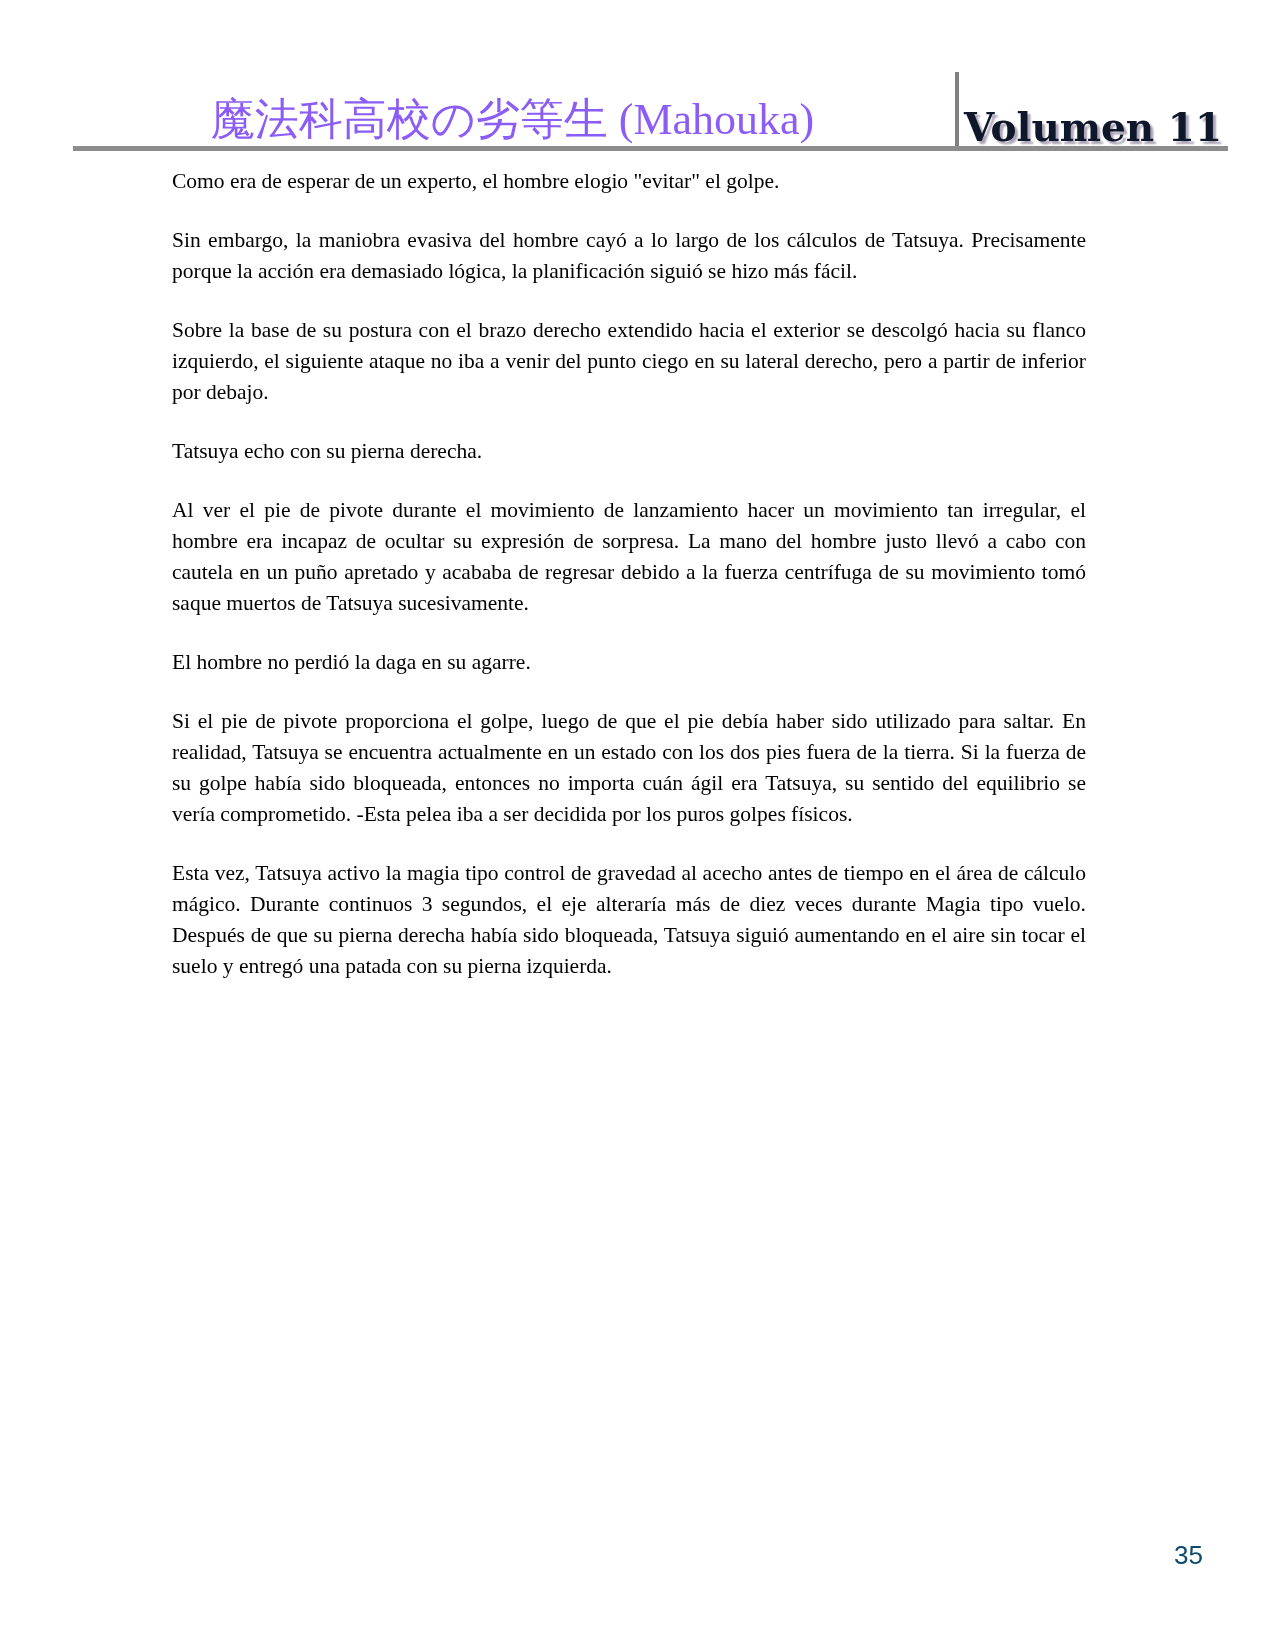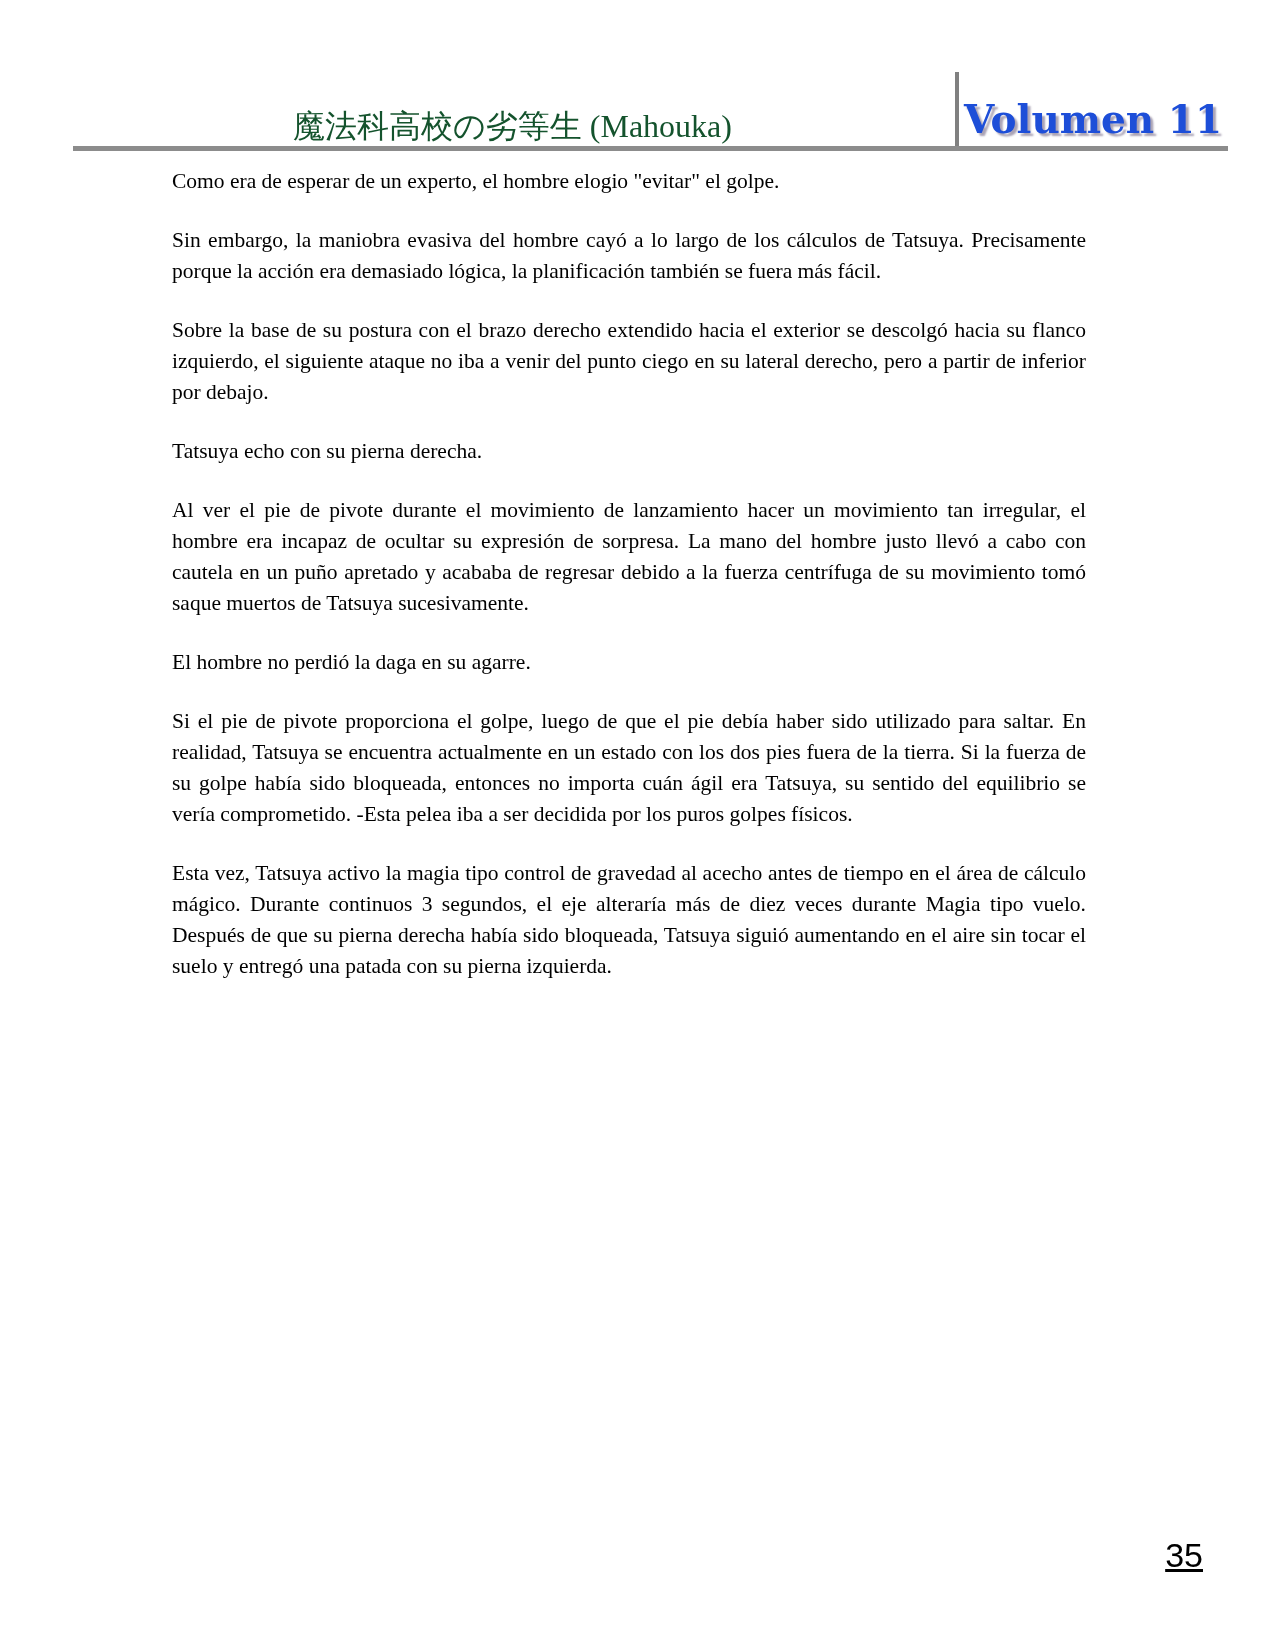--- a/index.html
+++ b/index.html
@@ -20,39 +20,39 @@
   .header-title {
     position: absolute;
     left: 70px;
     top: 58px;
     width: 885px;
     height: 84px;
     display: flex;
     align-items: flex-end;
     justify-content: center;
     font-family: "Liberation Serif", "DejaVu Serif", serif;
-    font-size: 32px;
+    font-size: 44px;
     line-height: 1.0;
-    color: #14532d;
+    color: #8b5cf6;
     white-space: nowrap;
   }
   .volume-badge {
     position: absolute;
     left: 958px;
-    top: 88px;
+    top: 96px;
     width: 270px;
     height: 62px;
     display: flex;
     align-items: center;
     justify-content: center;
     font-family: "DejaVu Serif", serif;
     font-weight: bold;
     font-size: 39px;
     letter-spacing: 0px;
-    color: #1d4ed8;
+    color: #0f172a;
     text-shadow: 3px 3px 2px #aaa3b5;
     white-space: nowrap;
   }
   .header-vertical-divider {
     position: absolute;
     left: 955px;
     top: 72px;
     width: 4px;
     height: 79px;
     background: #808080;
@@ -82,42 +82,41 @@
     margin: 0 16px 28px 0;
     padding: 0;
   }
 
   
   .page-number {
     position: absolute;
     right: 72px;
     top: 1540px;
     font-family: "Liberation Sans", sans-serif;
-    font-size: 34px;
+    font-size: 26px;
     line-height: 30px;
-    color: #000000;
-    text-decoration: underline;
+    color: #0c4a6e;
   }
 </style>
 </head>
 <body>
 
 <div class="page">
 
   <div class="header-title">魔法科高校の劣等生 (Mahouka)</div>
 
   <div class="header-vertical-divider"></div>
 
   <div class="volume-badge">Volumen 11</div>
 
   <div class="header-rule"></div>
 
   <div class="body-text">
     <p class="para">Como era de esperar de un experto, el hombre elogio  "evitar" el golpe.</p>
-    <p class="para">Sin embargo, la maniobra evasiva del hombre cayó a lo largo de los cálculos de Tatsuya. Precisamente porque la acción era demasiado lógica, la planificación también se fuera más fácil.</p>
+    <p class="para">Sin embargo, la maniobra evasiva del hombre cayó a lo largo de los cálculos de Tatsuya. Precisamente porque la acción era demasiado lógica, la planificación siguió se hizo más fácil.</p>
     <p class="para">Sobre la base de su postura con el brazo derecho extendido hacia el exterior se descolgó hacia su flanco izquierdo, el siguiente ataque no iba a venir del punto ciego en su lateral derecho, pero a partir de inferior por debajo.</p>
     <p class="para">Tatsuya echo con su pierna derecha.</p>
     <p class="para">Al ver el pie de pivote durante el movimiento de lanzamiento hacer un movimiento tan irregular, el hombre era incapaz de ocultar su expresión de sorpresa. La mano del hombre justo llevó a cabo con cautela en un puño apretado y acababa de regresar debido a la fuerza centrífuga de su movimiento tomó saque muertos de Tatsuya sucesivamente.</p>
     <p class="para">El hombre no perdió la daga en su agarre.</p>
     <p class="para">Si el pie de pivote proporciona el golpe, luego de que el pie debía haber sido utilizado para saltar. En realidad, Tatsuya se encuentra actualmente en un estado con los dos pies fuera de la tierra. Si la fuerza de su golpe había sido bloqueada, entonces no importa cuán ágil era Tatsuya, su sentido del equilibrio se vería comprometido. -Esta pelea iba a ser decidida por los puros golpes físicos.</p>
     <p class="para">Esta vez, Tatsuya activo la magia tipo control de gravedad al acecho antes de tiempo en el área de cálculo mágico. Durante continuos 3 segundos, el eje alteraría más de diez veces durante Magia tipo vuelo. Después de que su pierna derecha había sido bloqueada, Tatsuya siguió aumentando en el aire sin tocar el suelo y entregó una patada con su pierna izquierda.</p>
   </div>
 
   <div class="page-number">35</div>
 

